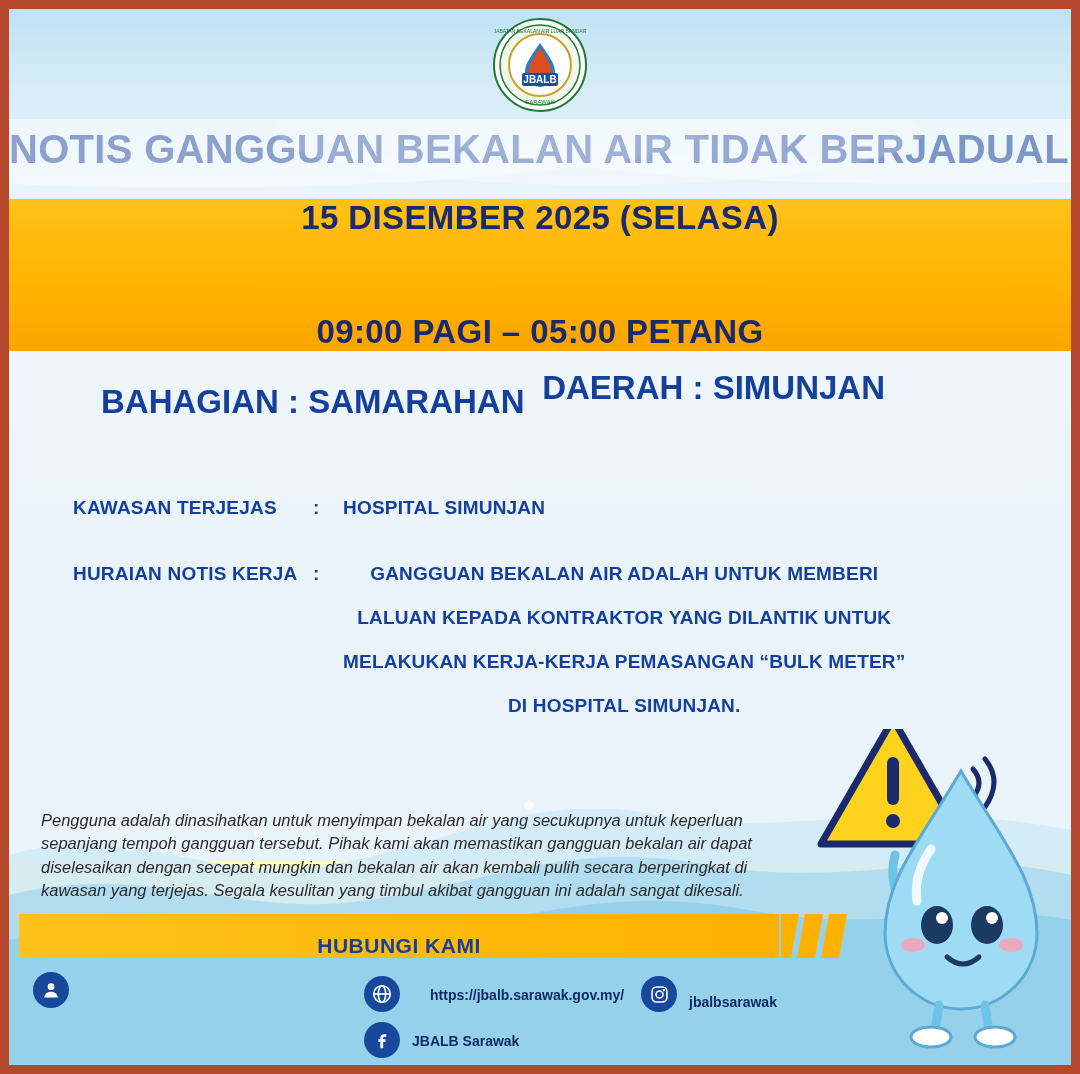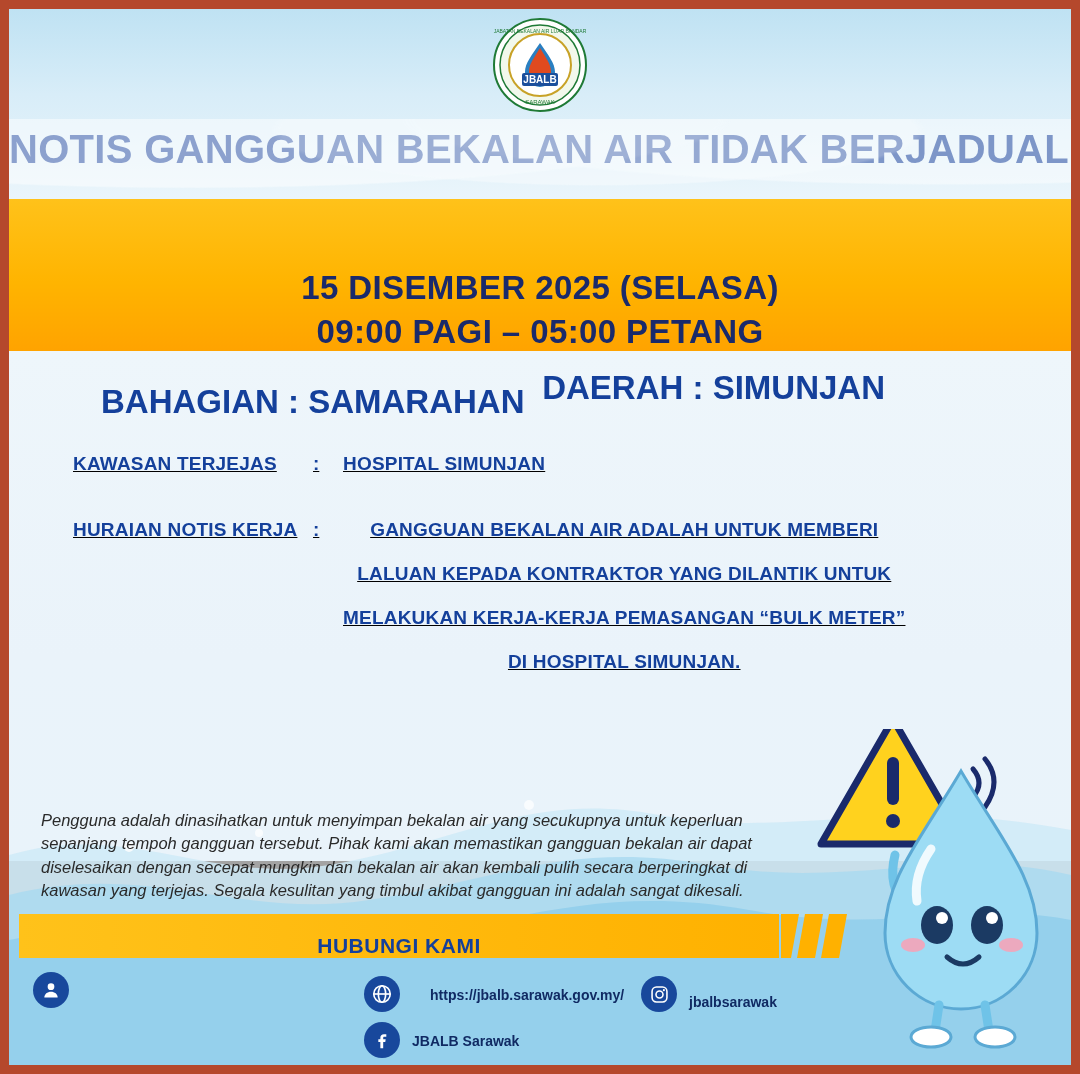--- a/index.html
+++ b/index.html
@@ -6,21 +6,21 @@
   html, body {
     width: 1080px; height: 1074px;
     font-family: "Liberation Sans", sans-serif;
     background: #a8452a;
     overflow: hidden;
   }
   .poster {
     position: relative;
     width: 1080px; height: 1074px;
     border: 9px solid #b5482c;
-    background: #a3a3a3;
+    background: #fef9c3;
     overflow: hidden;
   }
 
   
   .header {
     position: relative;
     height: 190px;
     background: linear-gradient(180deg, #bfe2f3 0%, #d8edf8 45%, #eaf5fb 100%);
     overflow: hidden;
   }
@@ -43,21 +43,21 @@
     font-size: 40px; font-weight: 800; letter-spacing: .3px;
     color: #14409b;
     white-space: nowrap;
   }
 
   
   .dateband {
     position: relative;
     height: 152px;
     background: linear-gradient(180deg, #ffc21a 0%, #ffb400 55%, #ffa300 100%);
-    display: flex; flex-direction: column; align-items: center; justify-content: flex-end;
+    display: flex; flex-direction: column; align-items: center; justify-content: space-between;
     gap: 6px;
   }
   .dateband .line {
     font-size: 33px; font-weight: 800; color: #1a2a6b; letter-spacing: .4px;
   }
 
   
   .body {
     position: relative;
     height: 510px;
@@ -66,21 +66,21 @@
   }
   .divrow {
     display: flex; justify-content: space-between; align-items: flex-start;
     padding: 6px 20px 0 46px;
   }
   .divrow .cell {
     font-size: 33px; font-weight: 700; color: #14409b; white-space: nowrap;
   }
   .divrow .cell.right { margin-top: -14px; margin-right: 120px; }
 
-  .info { margin-top: 32px; text-decoration: underline; }
+  .info { margin-top: 76px; }
   .inforow { display: flex; align-items: flex-start; margin-bottom: 44px; }
   .lbl {
     width: 258px; flex: 0 0 258px;
     font-size: 19px; font-weight: 800; color: #14409b;
     letter-spacing: .2px; padding-left: 18px;
   }
   .colon { width: 30px; flex: 0 0 30px; font-size: 19px; font-weight: 800; color: #14409b; }
   .val { font-size: 19px; font-weight: 800; color: #14409b; letter-spacing: .2px; text-align: center; }
   .val .l { display: block; margin-bottom: 22px; }
   .val .l:last-child { margin-bottom: 0; }

